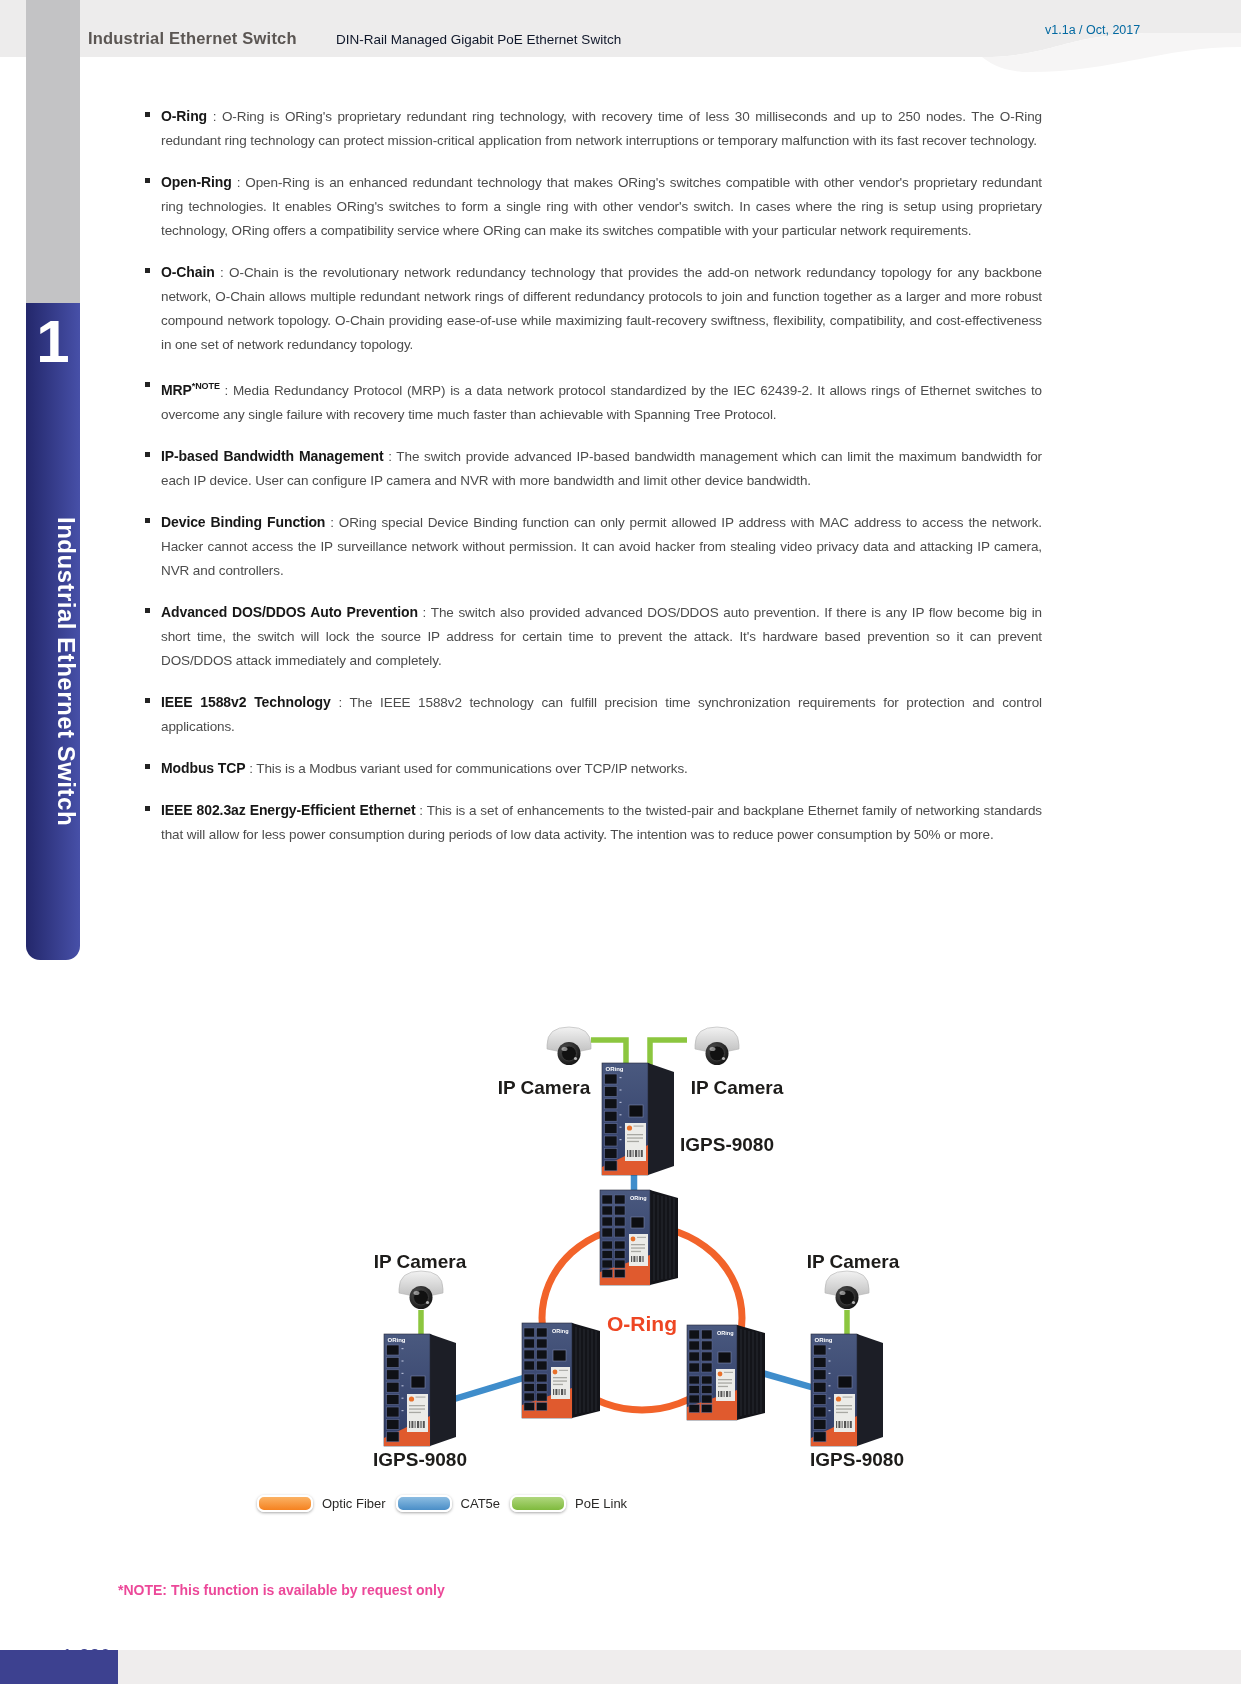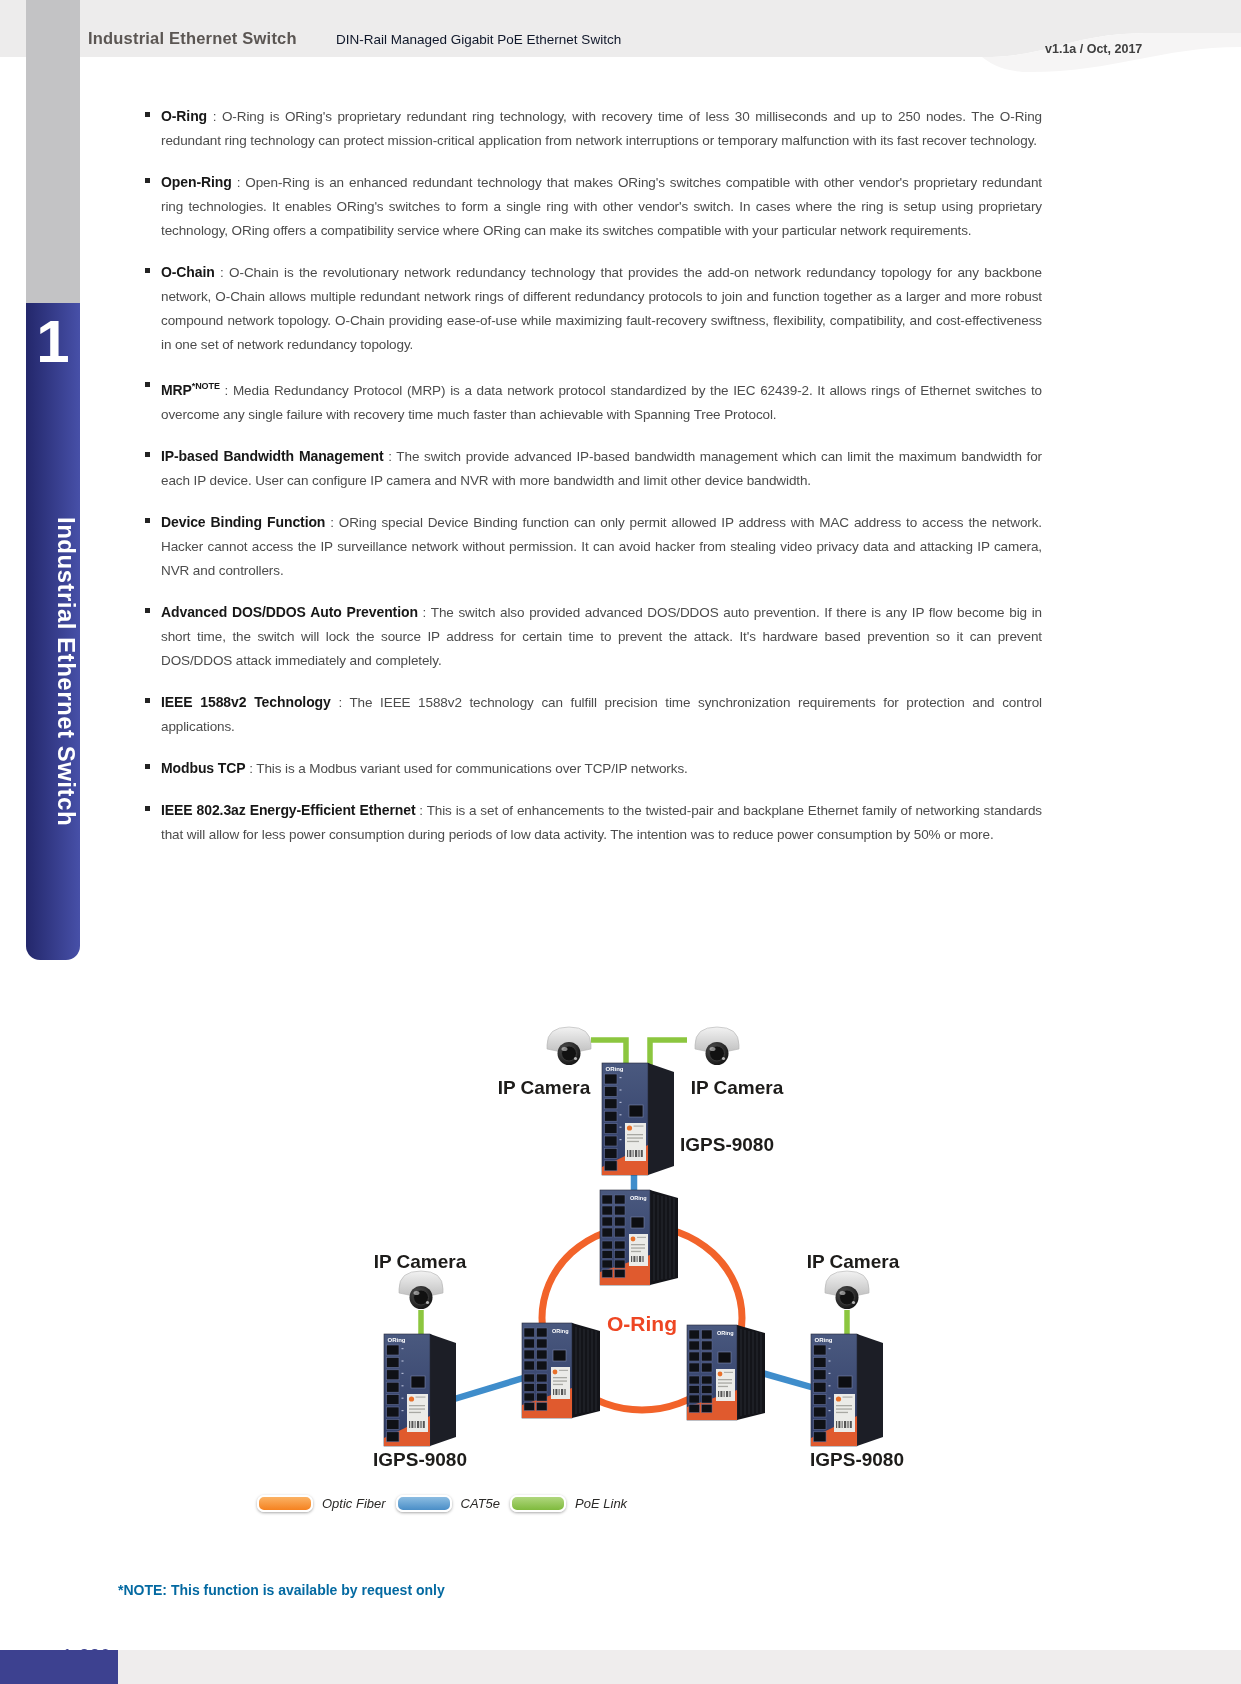--- a/index.html
+++ b/index.html
@@ -3,21 +3,21 @@
 <meta charset="utf-8">
 <style>
   html,body{margin:0;padding:0;background:#fff;}
   .page{position:relative;width:1241px;height:1684px;background:#ffffff;overflow:hidden;
         font-family:"Liberation Sans",sans-serif;}
 
   
   .hdr-svg{position:absolute;left:0;top:0;}
   .hdr-title{position:absolute;left:88px;top:29px;font-size:16.5px;font-weight:bold;color:#5b5653;letter-spacing:.2px;}
   .hdr-sub{position:absolute;left:336px;top:32px;font-size:13.5px;color:#0f172a;}
-  .hdr-ver{position:absolute;left:1045px;top:42px;font-size:12.5px;color:#404040;font-weight:bold;}
+  .hdr-ver{position:absolute;left:1045px;top:23px;font-size:12.5px;color:#0369a1;}
 
   
   .bar-gray{position:absolute;left:26px;top:0;width:54px;height:303px;background:#c3c3c5;}
   .bar-blue{position:absolute;left:26px;top:303px;width:54px;height:657px;
             background:linear-gradient(90deg,#23276b,#4750a8);border-radius:0 0 14px 14px;}
   .chap-num{position:absolute;left:26px;top:312px;width:54px;text-align:center;
             font-size:60px;font-weight:bold;color:#ffffff;line-height:1;}
   .chap-label{position:absolute;left:26px;top:412px;width:54px;height:520px;
               display:flex;justify-content:center;align-items:flex-start;
               writing-mode:vertical-rl;font-size:24px;font-weight:bold;color:#ffffff;letter-spacing:.5px;}
@@ -29,30 +29,30 @@
   .feat .body{flex:1;font-size:13.5px;line-height:24px;color:#4c4c4c;text-align:justify;letter-spacing:-0.1px;}
   .feat .term{font-weight:bold;color:#171717;font-size:14px;}
   .feat .term sup{font-size:9px;font-weight:bold;}
   .feat .sep{color:#4c4c4c;}
 
   
   .diagram{position:absolute;left:330px;top:988px;}
 
   
   .legend{position:absolute;left:257px;top:1495px;display:flex;align-items:center;
-          font-size:13px;color:#2b2a28;font-style:italic;}
+          font-size:13px;color:#2b2a28;}
   .pill{width:52px;height:13px;border-radius:7px;border:2px solid #fff;
         box-shadow:0 1px 3px rgba(0,0,0,.35);box-sizing:content-box;}
   .pill.orange{background:linear-gradient(#fbb264,#f58220);}
   .pill.blue{background:linear-gradient(#8cbde2,#4a8ec7);}
   .pill.green{background:linear-gradient(#b0d77e,#7fba3d);}
   .legend .lab{margin:0 10px 0 9px;}
 
   
-  .note{position:absolute;left:118px;top:1582px;font-size:14px;font-weight:bold;color:#0369a1;}
+  .note{position:absolute;left:118px;top:1582px;font-size:14px;font-weight:bold;color:#ec4899;}
   .pageno{position:absolute;left:62px;top:1645px;font-size:19px;color:#3d4291;}
   .site{position:absolute;left:136px;top:1658px;font-size:15.5px;font-weight:bold;color:#4d4b4c;letter-spacing:2px;}
   .foot-blue{position:absolute;left:0;top:1650px;width:118px;height:34px;background:#3d4190;}
   .foot-gray{position:absolute;left:118px;top:1650px;width:1123px;height:34px;background:#efeded;}
 </style>
 </head>
 <body>
 
 <div class="page">
 

